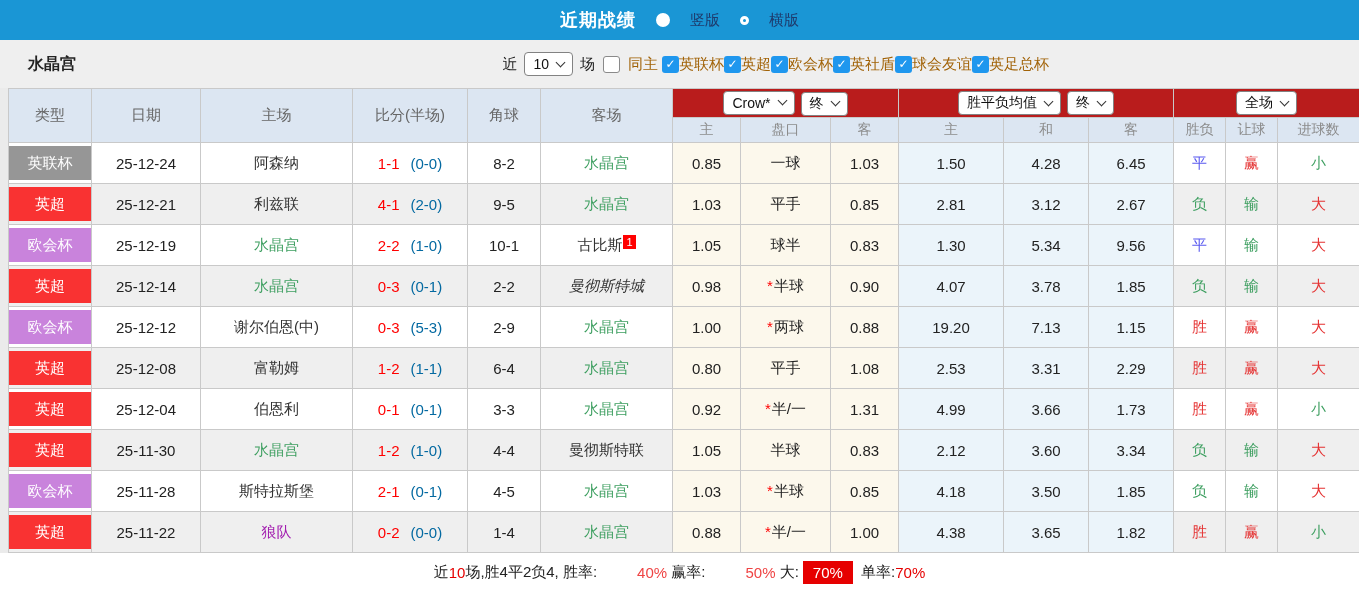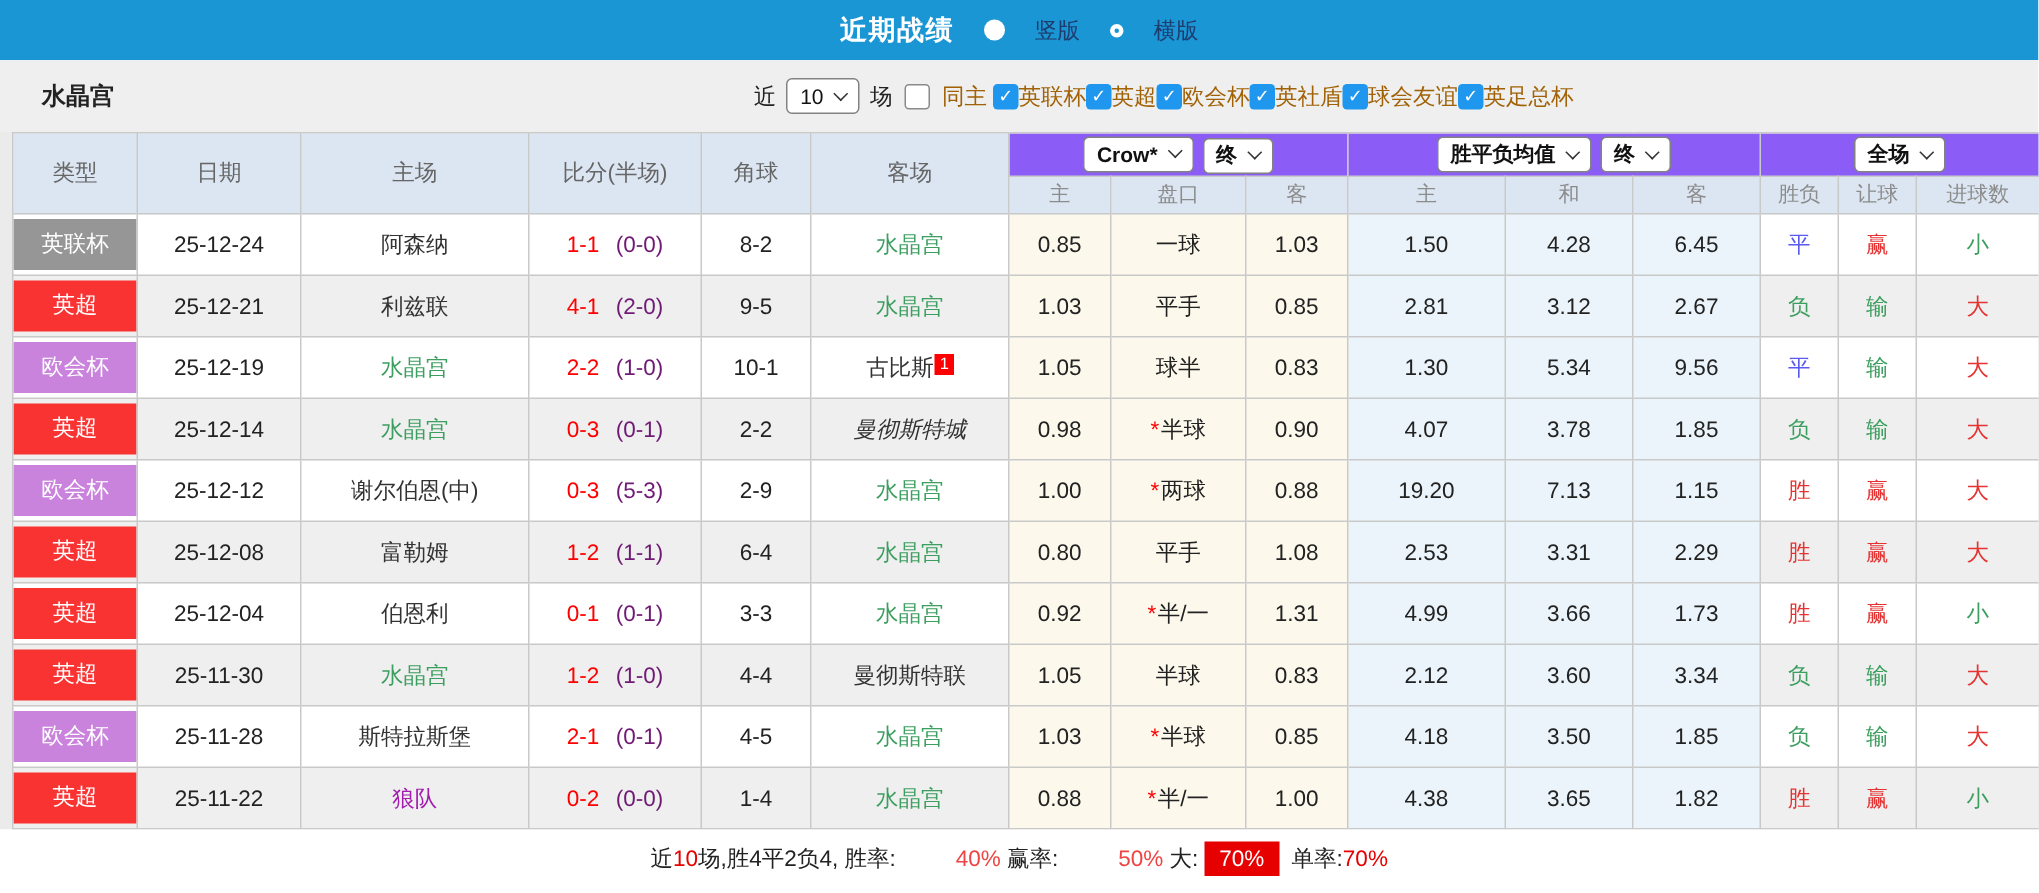--- a/index.html
+++ b/index.html
@@ -29,29 +29,29 @@
   .select::after { content:""; width:6px; height:6px; border-right:1.7px solid #333; border-bottom:1.7px solid #333;
     transform:rotate(45deg); display:inline-block; margin-left:8px; margin-top:-4px; }
 
   
   .tablewrap { background:#ebebeb; padding-left:8px; }
   table { border-collapse:collapse; table-layout:fixed; width:1351px; background:#fff; }
   th, td { border:1px solid #c9c9c9; text-align:center; vertical-align:middle; padding:0; }
   thead th { background:#dce6f2; font-weight:normal; }
   .hrow1 th { height:29px; font-size:15px; color:#666; }
   .hrow2 th { height:25px; font-size:14px; color:#8c8c8c; }
-  .ddc { background:#8b5cf6;font-weight:bold; }
+  .ddc { background:#b91c1c; }
   tbody td { height:40.3px; font-size:15px; color:#222; }
   tr.odd td { background:#ffffff; }
   tr.even td { background:#efefef; }
   tr.odd td.ah, tr.even td.ah { background:#fcf8ec; }
   tr.odd td.eu, tr.even td.eu { background:#ebf4fa; }
   td.c-type { padding:0; }
   .type-label { display:block; margin:3px 0; height:34px; line-height:34px; color:#ffffff; font-size:15px; }
-  .half { color:#701a75; margin-left:11px; }
+  .half { color:#0369a1; margin-left:11px; }
   .star { color:#ff0000; margin-right:1px; }
   .badge { display:inline-block; background:#ff0000; color:#fff; font-size:11px; line-height:14px;
     padding:0 3px; margin-left:1px; position:relative; top:-4px; }
 
   
   .footer { height:39px; background:#ffffff; display:flex; align-items:center; justify-content:center; font-size:15px; }
   .seg-black { color:#222; white-space:pre; }
   .seg-red { color:#e60000; white-space:pre; }
   .seg-blue { color:#ef4444; white-space:pre;margin-left:40px; }
   .seg-badge { background:#e60000; color:#ffffff; padding:3px 10px; margin:0 4px; white-space:pre; }

